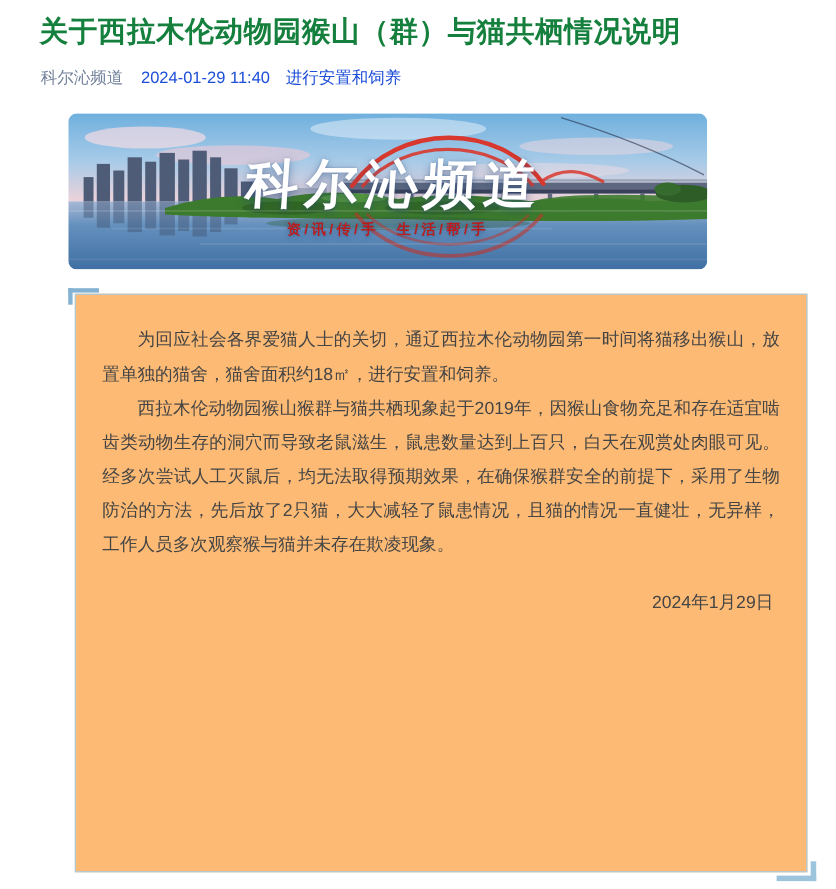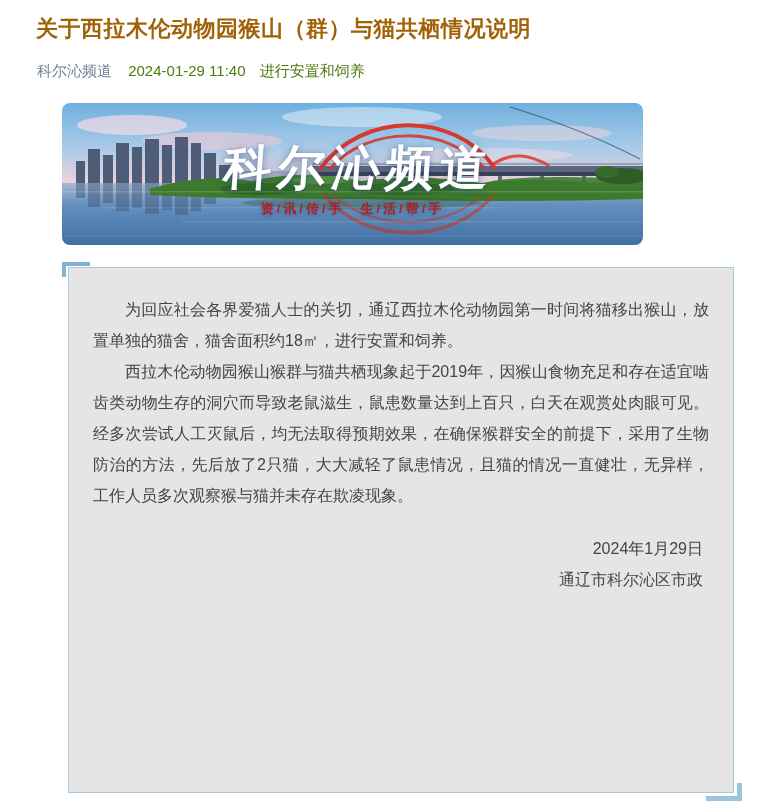--- a/index.html
+++ b/index.html
@@ -5,26 +5,26 @@
   html, body { margin:0; padding:0; background:#ffffff; }
   body {
     width:760px; height:808px; overflow:hidden; position:relative;
     font-family:"Liberation Sans","DejaVu Sans",sans-serif;
   }
   .page { position:relative; width:760px; height:808px; background:#fff; }
 
   
   .article-title {
     position:absolute; left:36px; top:13px; width:700px; margin:0;
-    font-size:22px; line-height:31px; font-weight:bold; color:#a16207;
+    font-size:26px; line-height:31px; font-weight:bold; color:#15803d;
     letter-spacing:0.5px;
   }
   .byline { position:absolute; left:37px; top:61px; font-size:15px; line-height:20px; white-space:nowrap; }
   .account-name { color:#71809a; margin-right:12px; cursor:pointer; }
-  .meta-text { color:#4d7c0f; margin-right:10px; }
+  .meta-text { color:#1d4ed8; margin-right:10px; }
 
   
   .banner {
     position:absolute; left:62px; top:103px; width:581px; height:142px;
     border-radius:8px; overflow:hidden; cursor:pointer;
   }
   .banner svg { display:block; width:581px; height:142px; }
   .banner-title {
     position:absolute; left:6px; top:33px; width:100%; text-align:center;
     font-size:48px; font-weight:bold; color:#ffffff; letter-spacing:6px;
@@ -35,21 +35,21 @@
   .banner-tagline {
     position:absolute; left:0; top:97px; width:100%; text-align:center;
     font-size:13px; font-weight:bold; color:#b91c1c; letter-spacing:3px;
     text-shadow:0 1px 4px rgba(35,70,120,0.6);
     pointer-events:none;
   }
 
   
   .content-box {
     position:absolute; left:68px; top:267px; width:666px; height:526px;
-    border:1px solid #a6cbe3; box-sizing:border-box; background:#e5e5e5;
+    border:1px solid #a6cbe3; box-sizing:border-box; background:#fdba74;
   }
   .corner-tl {
     position:absolute; left:-7px; top:-6px; width:24px; height:11px;
     border-left:4px solid #84b2d2; border-top:4px solid #84b2d2;
   }
   .corner-br {
     position:absolute; right:-9px; bottom:-9px; width:31px; height:13px;
     border-right:5px solid #9dc4dd; border-bottom:5px solid #9dc4dd;
   }
   .article-body {
@@ -182,17 +182,16 @@
     <div class="corner-tl"></div>
     <div class="corner-br"></div>
 
     <div class="article-body">
       <p>为回应社会各界爱猫人士的关切，通辽西拉木伦动物园第一时间将猫移出猴山，放置单独的猫舍，猫舍面积约18㎡，进行安置和饲养。</p>
       <p>西拉木伦动物园猴山猴群与猫共栖现象起于2019年，因猴山食物充足和存在适宜啮齿类动物生存的洞穴而导致老鼠滋生，鼠患数量达到上百只，白天在观赏处肉眼可见。经多次尝试人工灭鼠后，均无法取得预期效果，在确保猴群安全的前提下，采用了生物防治的方法，先后放了2只猫，大大减轻了鼠患情况，且猫的情况一直健壮，无异样，工作人员多次观察猴与猫并未存在欺凌现象。</p>
     </div>
 
     <div class="signature">
       <div>2024年1月29日</div>
-      <div>通辽市科尔沁区市政</div>
     </div>
   </div>
 
 </div>
 
 </body></html>

